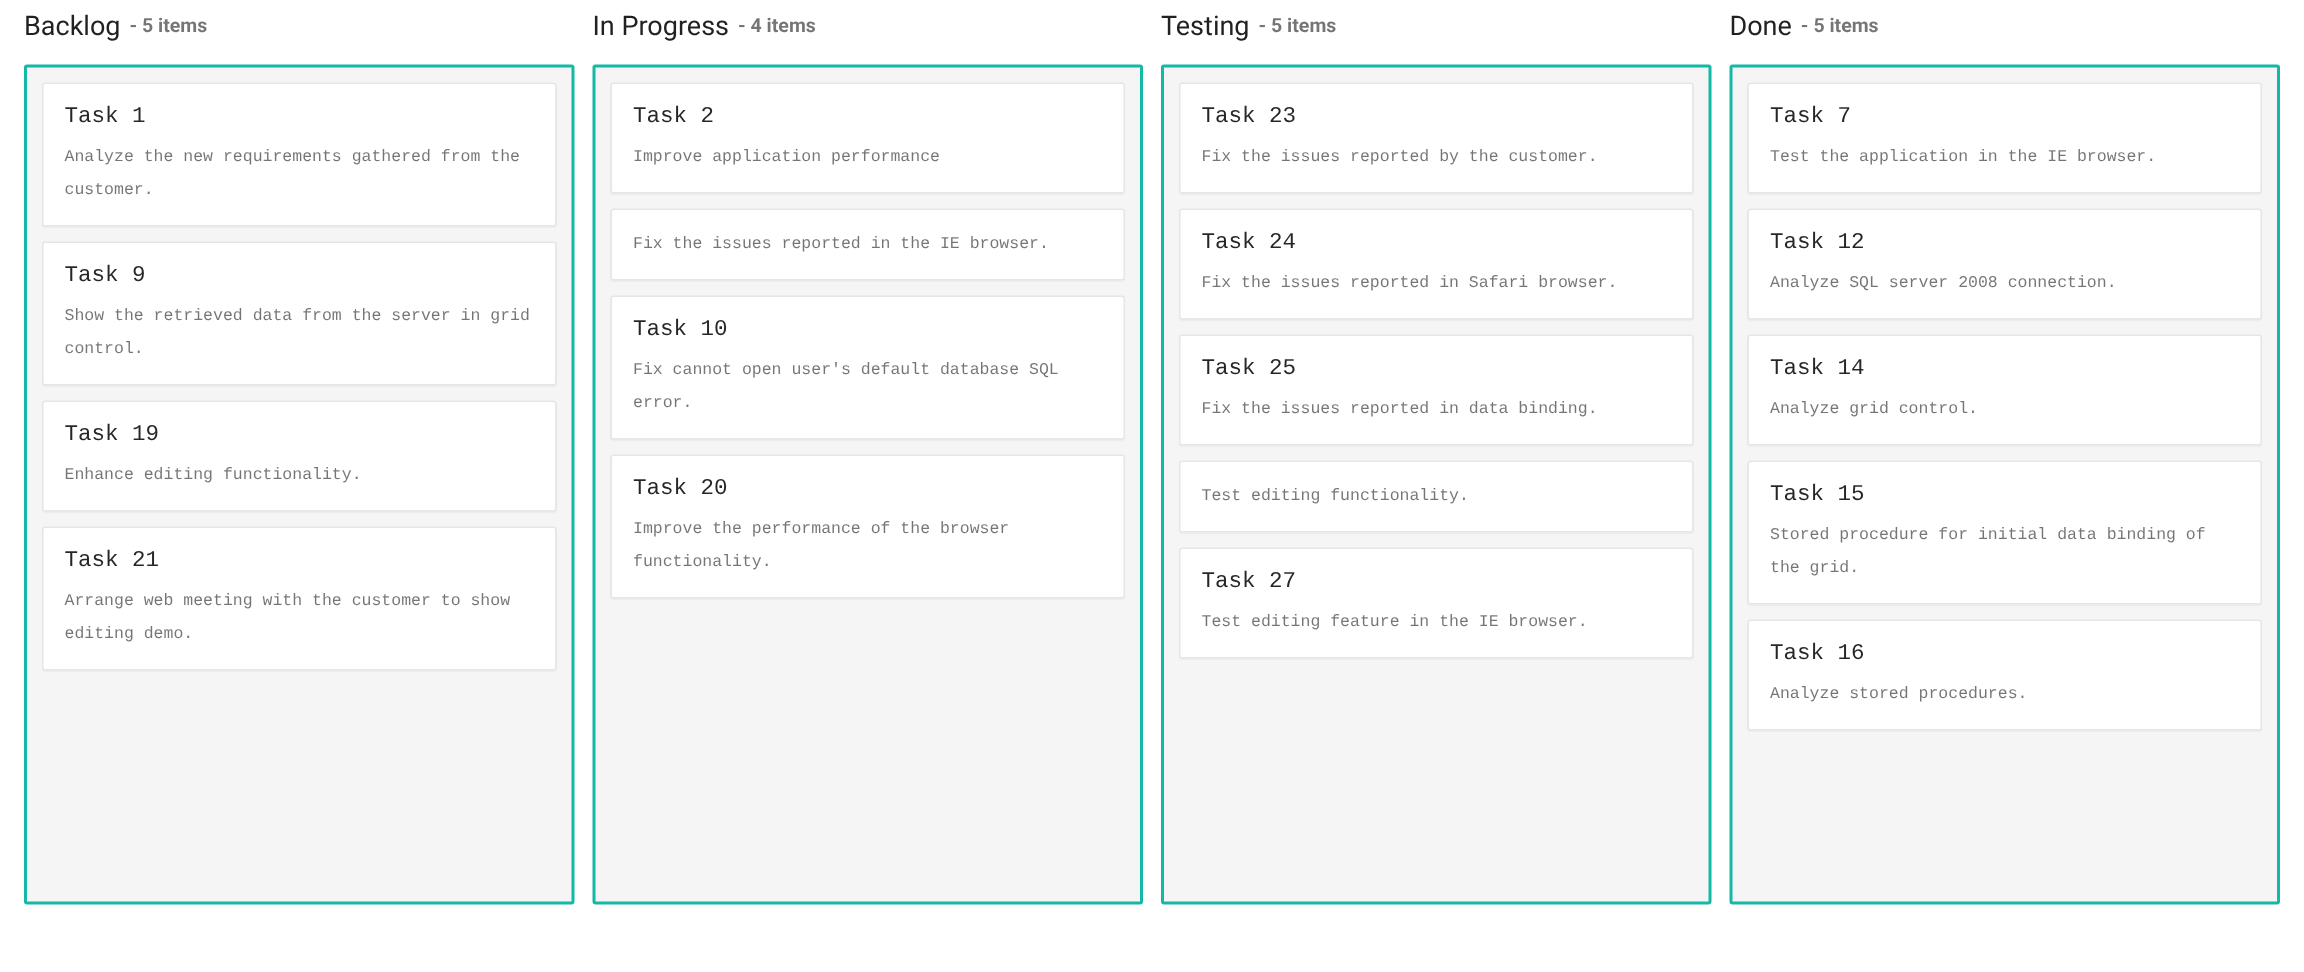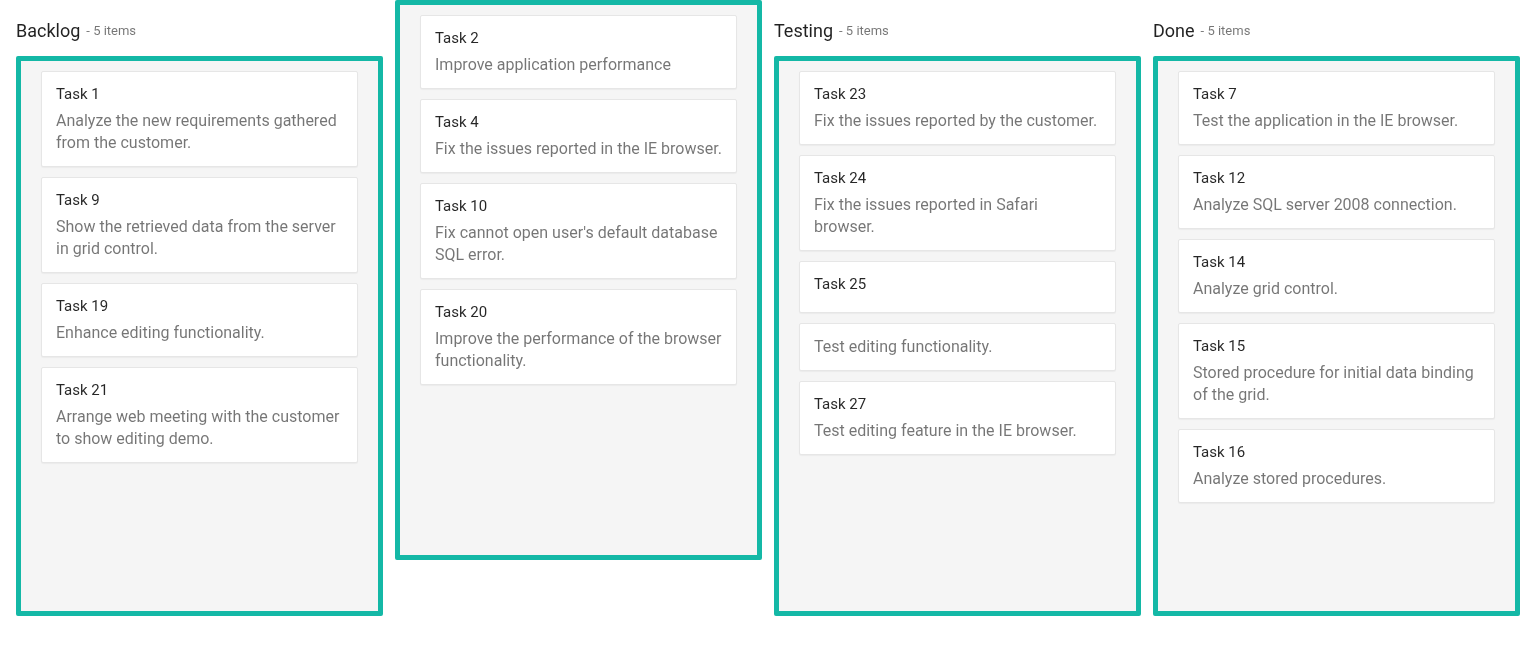--- a/index.html
+++ b/index.html
@@ -12,60 +12,62 @@
     }
     .board {
       display: flex;
       gap: 12px;
     }
     .column {
       flex: 1 1 0;
       min-width: 0;
     }
     .column-header {
-      padding: 20px 0 14px 0;
+      padding: 7px 0 14px 0;
       font-size: 18px;
       line-height: 22px;
       color: rgba(0,0,0,0.87);
       display: flex;
       align-items: flex-end;
       gap: 6px;
     }
     .column-title {
       font-weight: 400;
     }
     .column-count {
       font-size: 13px;
       color: rgba(0,0,0,0.54);
+      font-weight: bold;
     }
     .column-content {
       background: #f5f5f5;
-      border: 5px solid #14b8a6;
+      border: 2px solid #14b8a6;
       border-radius: 2px;
-      padding: 10px 20px;
+      padding: 10px 10px;
       min-height: 560px;
+      font-family: Liberation Mono, monospace;
     }
     .card {
       background: #ffffff;
       border: 1px solid #e6e6e6;
       border-radius: 2px;
       box-shadow: 0 1px 1px rgba(0,0,0,0.04);
       padding: 12px 14px;
       margin-bottom: 10px;
       cursor: grab;
     }
     .card:last-child { margin-bottom: 0; }
     .card-title {
       font-size: 15px;
       color: rgba(0,0,0,0.85);
       margin-bottom: 6px;
       line-height: 20px;
     }
     .card-desc {
-      font-size: 16px;
+      font-size: 11px;
       color: rgba(0,0,0,0.54);
       line-height: 22px;
     }
   </style>
 </head>
 <body>
 
 <div class="board">
 
   <div class="column">
@@ -87,27 +89,30 @@
         <div class="card-desc">Enhance editing functionality.</div>
       </div>
       <div class="card">
         <div class="card-title">Task 21</div>
         <div class="card-desc">Arrange web meeting with the customer to show editing demo.</div>
       </div>
     </div>
   </div>
 
   <div class="column">
+    <div class="column-header">
+      <span class="column-title">In Progress</span>
+      <span class="column-count">- 4 items</span>
+    </div>
     <div class="column-content">
       <div class="card">
         <div class="card-title">Task 2</div>
         <div class="card-desc">Improve application performance</div>
       </div>
       <div class="card">
-        <div class="card-title">Task 4</div>
         <div class="card-desc">Fix the issues reported in the IE browser.</div>
       </div>
       <div class="card">
         <div class="card-title">Task 10</div>
         <div class="card-desc">Fix cannot open user's default database SQL error.</div>
       </div>
       <div class="card">
         <div class="card-title">Task 20</div>
         <div class="card-desc">Improve the performance of the browser functionality.</div>
       </div>
@@ -123,20 +128,21 @@
       <div class="card">
         <div class="card-title">Task 23</div>
         <div class="card-desc">Fix the issues reported by the customer.</div>
       </div>
       <div class="card">
         <div class="card-title">Task 24</div>
         <div class="card-desc">Fix the issues reported in Safari browser.</div>
       </div>
       <div class="card">
         <div class="card-title">Task 25</div>
+        <div class="card-desc">Fix the issues reported in data binding.</div>
       </div>
       <div class="card">
         <div class="card-desc">Test editing functionality.</div>
       </div>
       <div class="card">
         <div class="card-title">Task 27</div>
         <div class="card-desc">Test editing feature in the IE browser.</div>
       </div>
     </div>
   </div>

